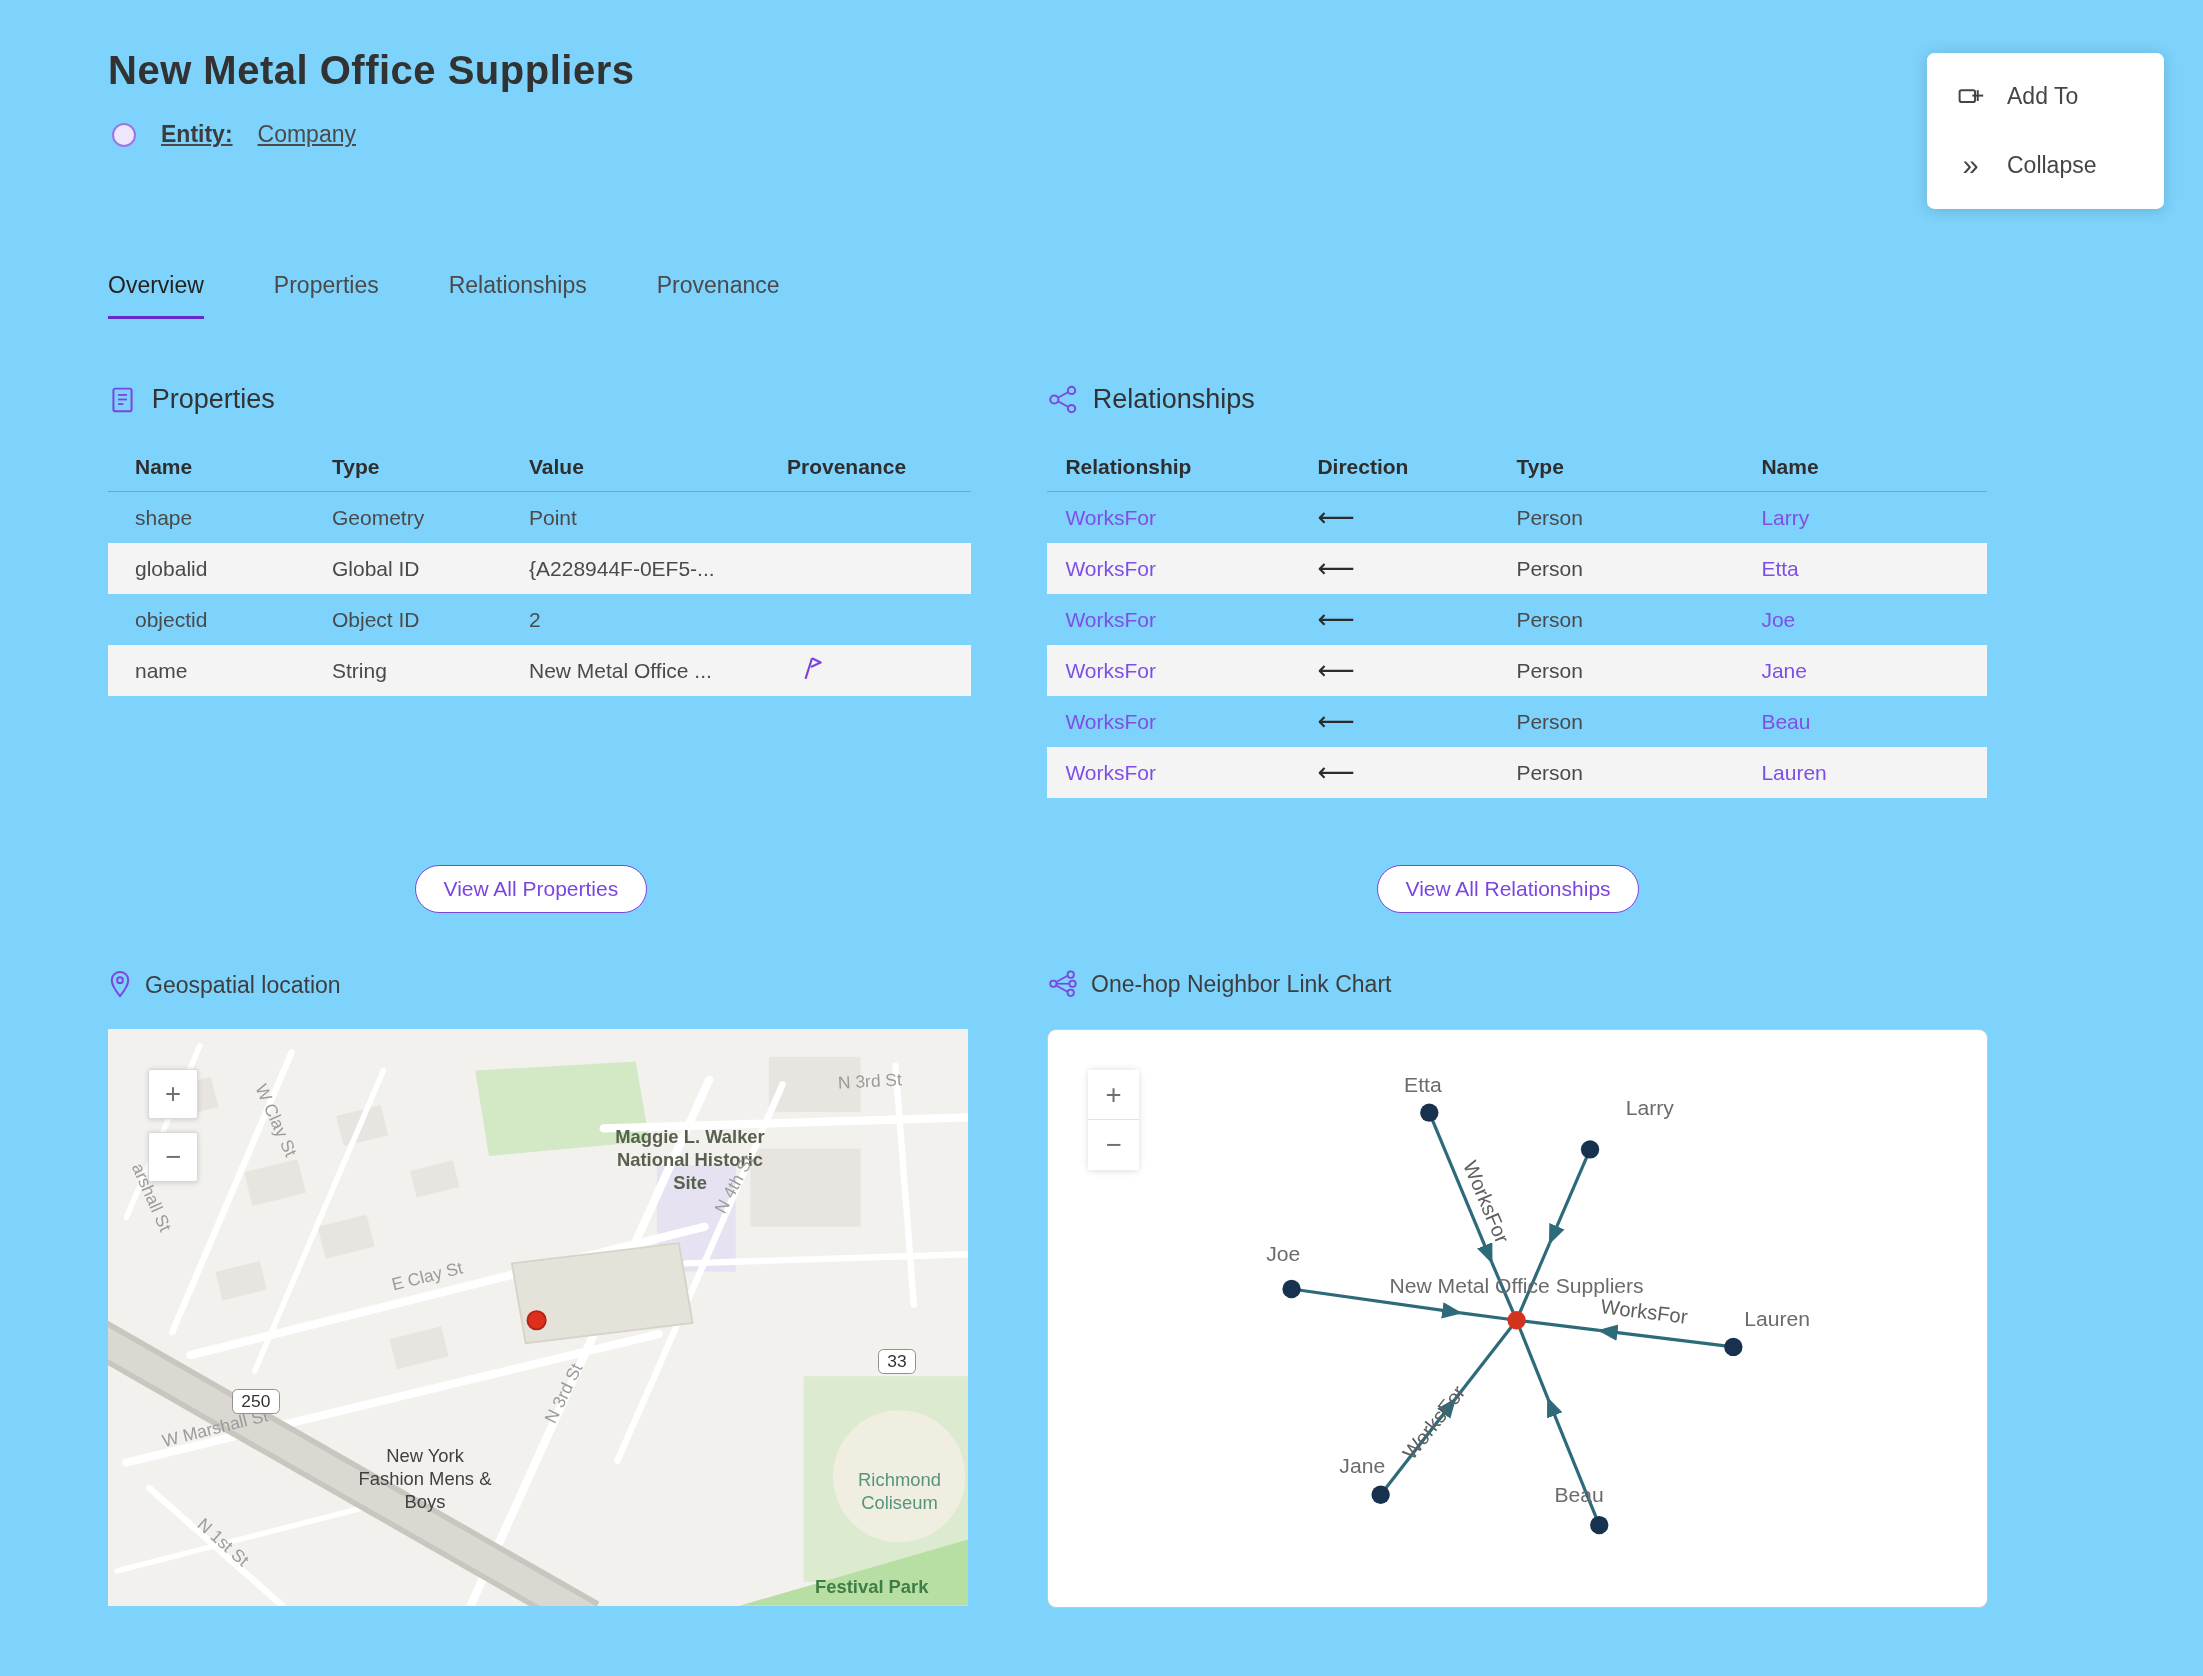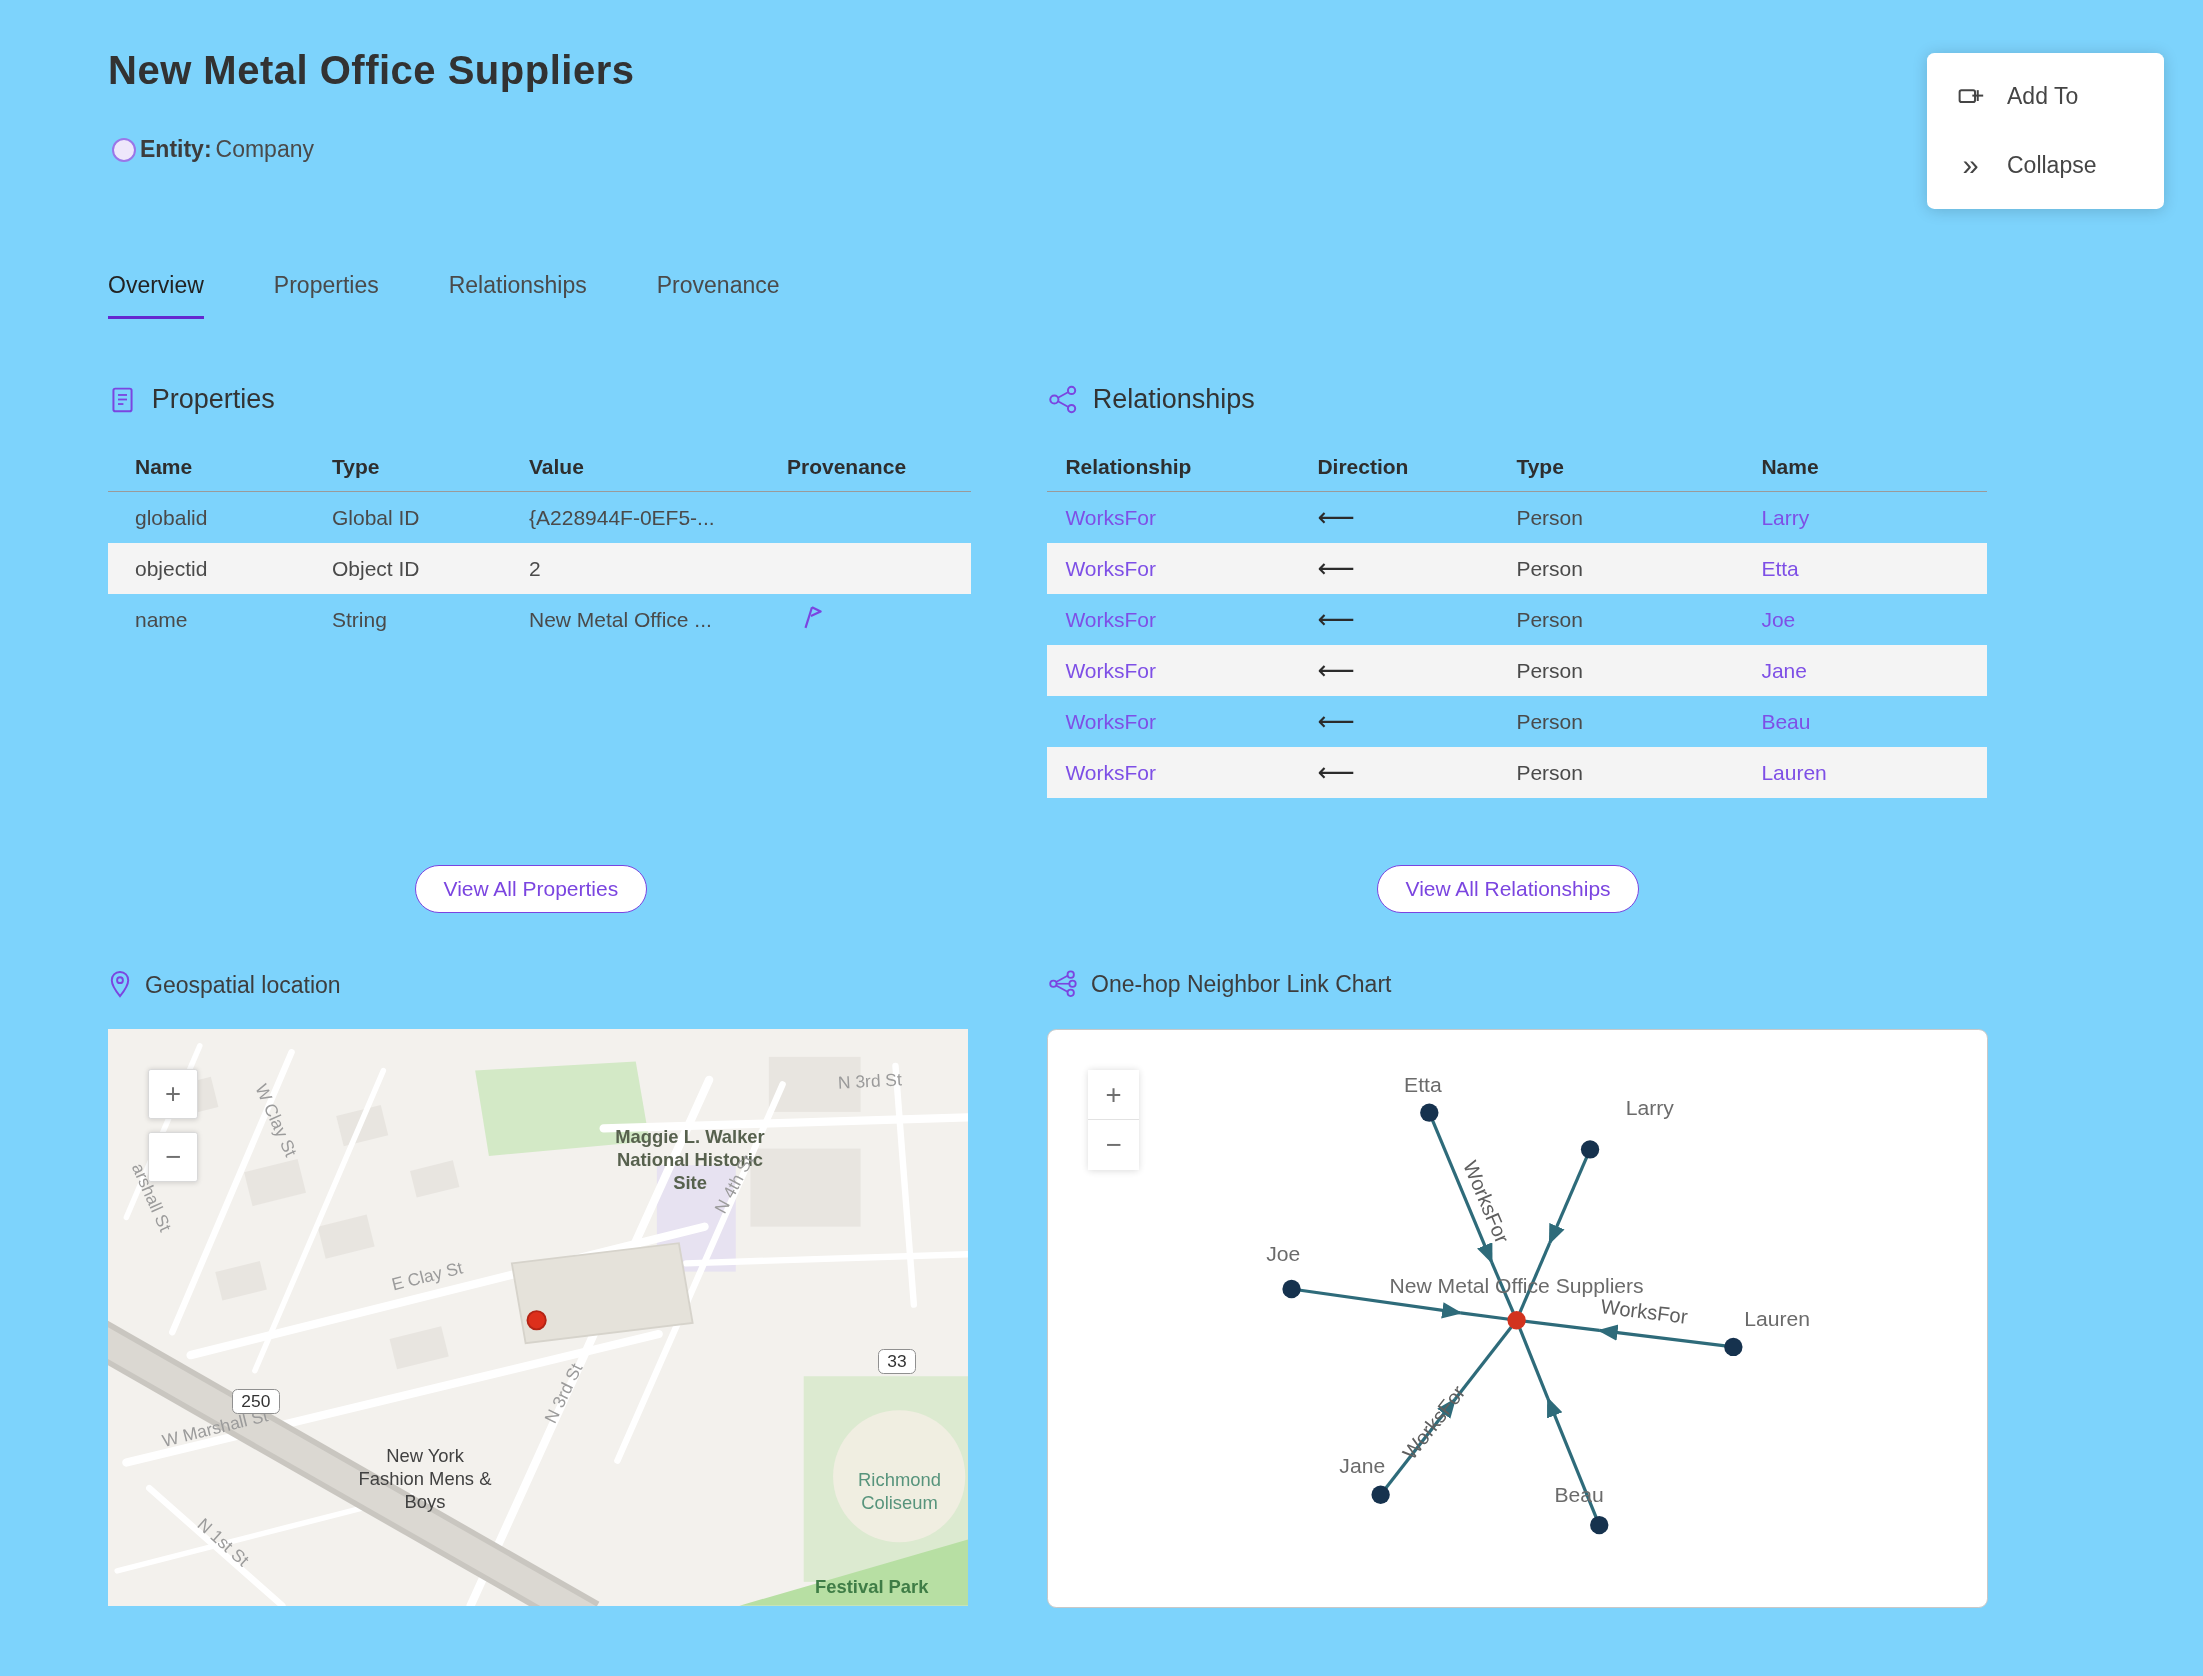--- a/index.html
+++ b/index.html
@@ -1,20 +1,20 @@
 <!DOCTYPE html>
 <html style="font-size:14.7px"><head>
 <meta charset="utf-8">
 <style>
   html,body{margin:0;padding:0;background:#fff;}
   .page{position:relative;width:2204px;height:1677px;background:#7dd3fc;font-family:"Liberation Sans",sans-serif;color:#4a4a4a;overflow:hidden;}
 
   
   .page-title{position:absolute;left:108px;top:48px;margin:0;font-size:40px;font-weight:700;color:#323232;letter-spacing:0.5px;}
-  .entity-row{position:absolute;left:112px;top:136px;display:flex;align-items:center;gap:4px;font-size:23px;}
+  .entity-row{position:absolute;left:112px;top:121px;display:flex;align-items:center;gap:25px;font-size:23px;text-decoration:underline;}
   .entity-dot{width:20px;height:20px;border:2.8px solid #9a76e8;border-radius:50%;background:#eee7fb;}
   .entity-label{font-weight:700;color:#3c3c3c;}
   .entity-type{color:#4a4a4a;}
 
   
   .actions-panel{position:absolute;left:1927px;top:53px;width:237px;background:#fff;border-radius:7.3px;box-shadow:0 1.8px 14.7px rgba(0,0,0,.16);padding:9px 0;}
   .action-item{display:flex;align-items:center;gap:22px;padding:20px 29px;font-size:23px;color:#454545;cursor:pointer;}
   .action-item svg{flex:0 0 auto;}
   .collapse-glyph{font-size:29px;color:#454545;width:29px;text-align:center;line-height:1;}
 
@@ -139,20 +139,26 @@
 
   <div class="table props-table">
     <div class="t-head p-grid">
       <div>Name</div>
       <div>Type</div>
       <div>Value</div>
       <div>Provenance</div>
     </div>
     <div class="t-body">
       <div class="t-row p-grid">
+        <div>shape</div>
+        <div>Geometry</div>
+        <div>Point</div>
+        <div></div>
+      </div>
+      <div class="t-row p-grid">
         <div>globalid</div>
         <div>Global ID</div>
         <div>{A228944F-0EF5-...</div>
         <div></div>
       </div>
       <div class="t-row p-grid">
         <div>objectid</div>
         <div>Object ID</div>
         <div>2</div>
         <div></div>

